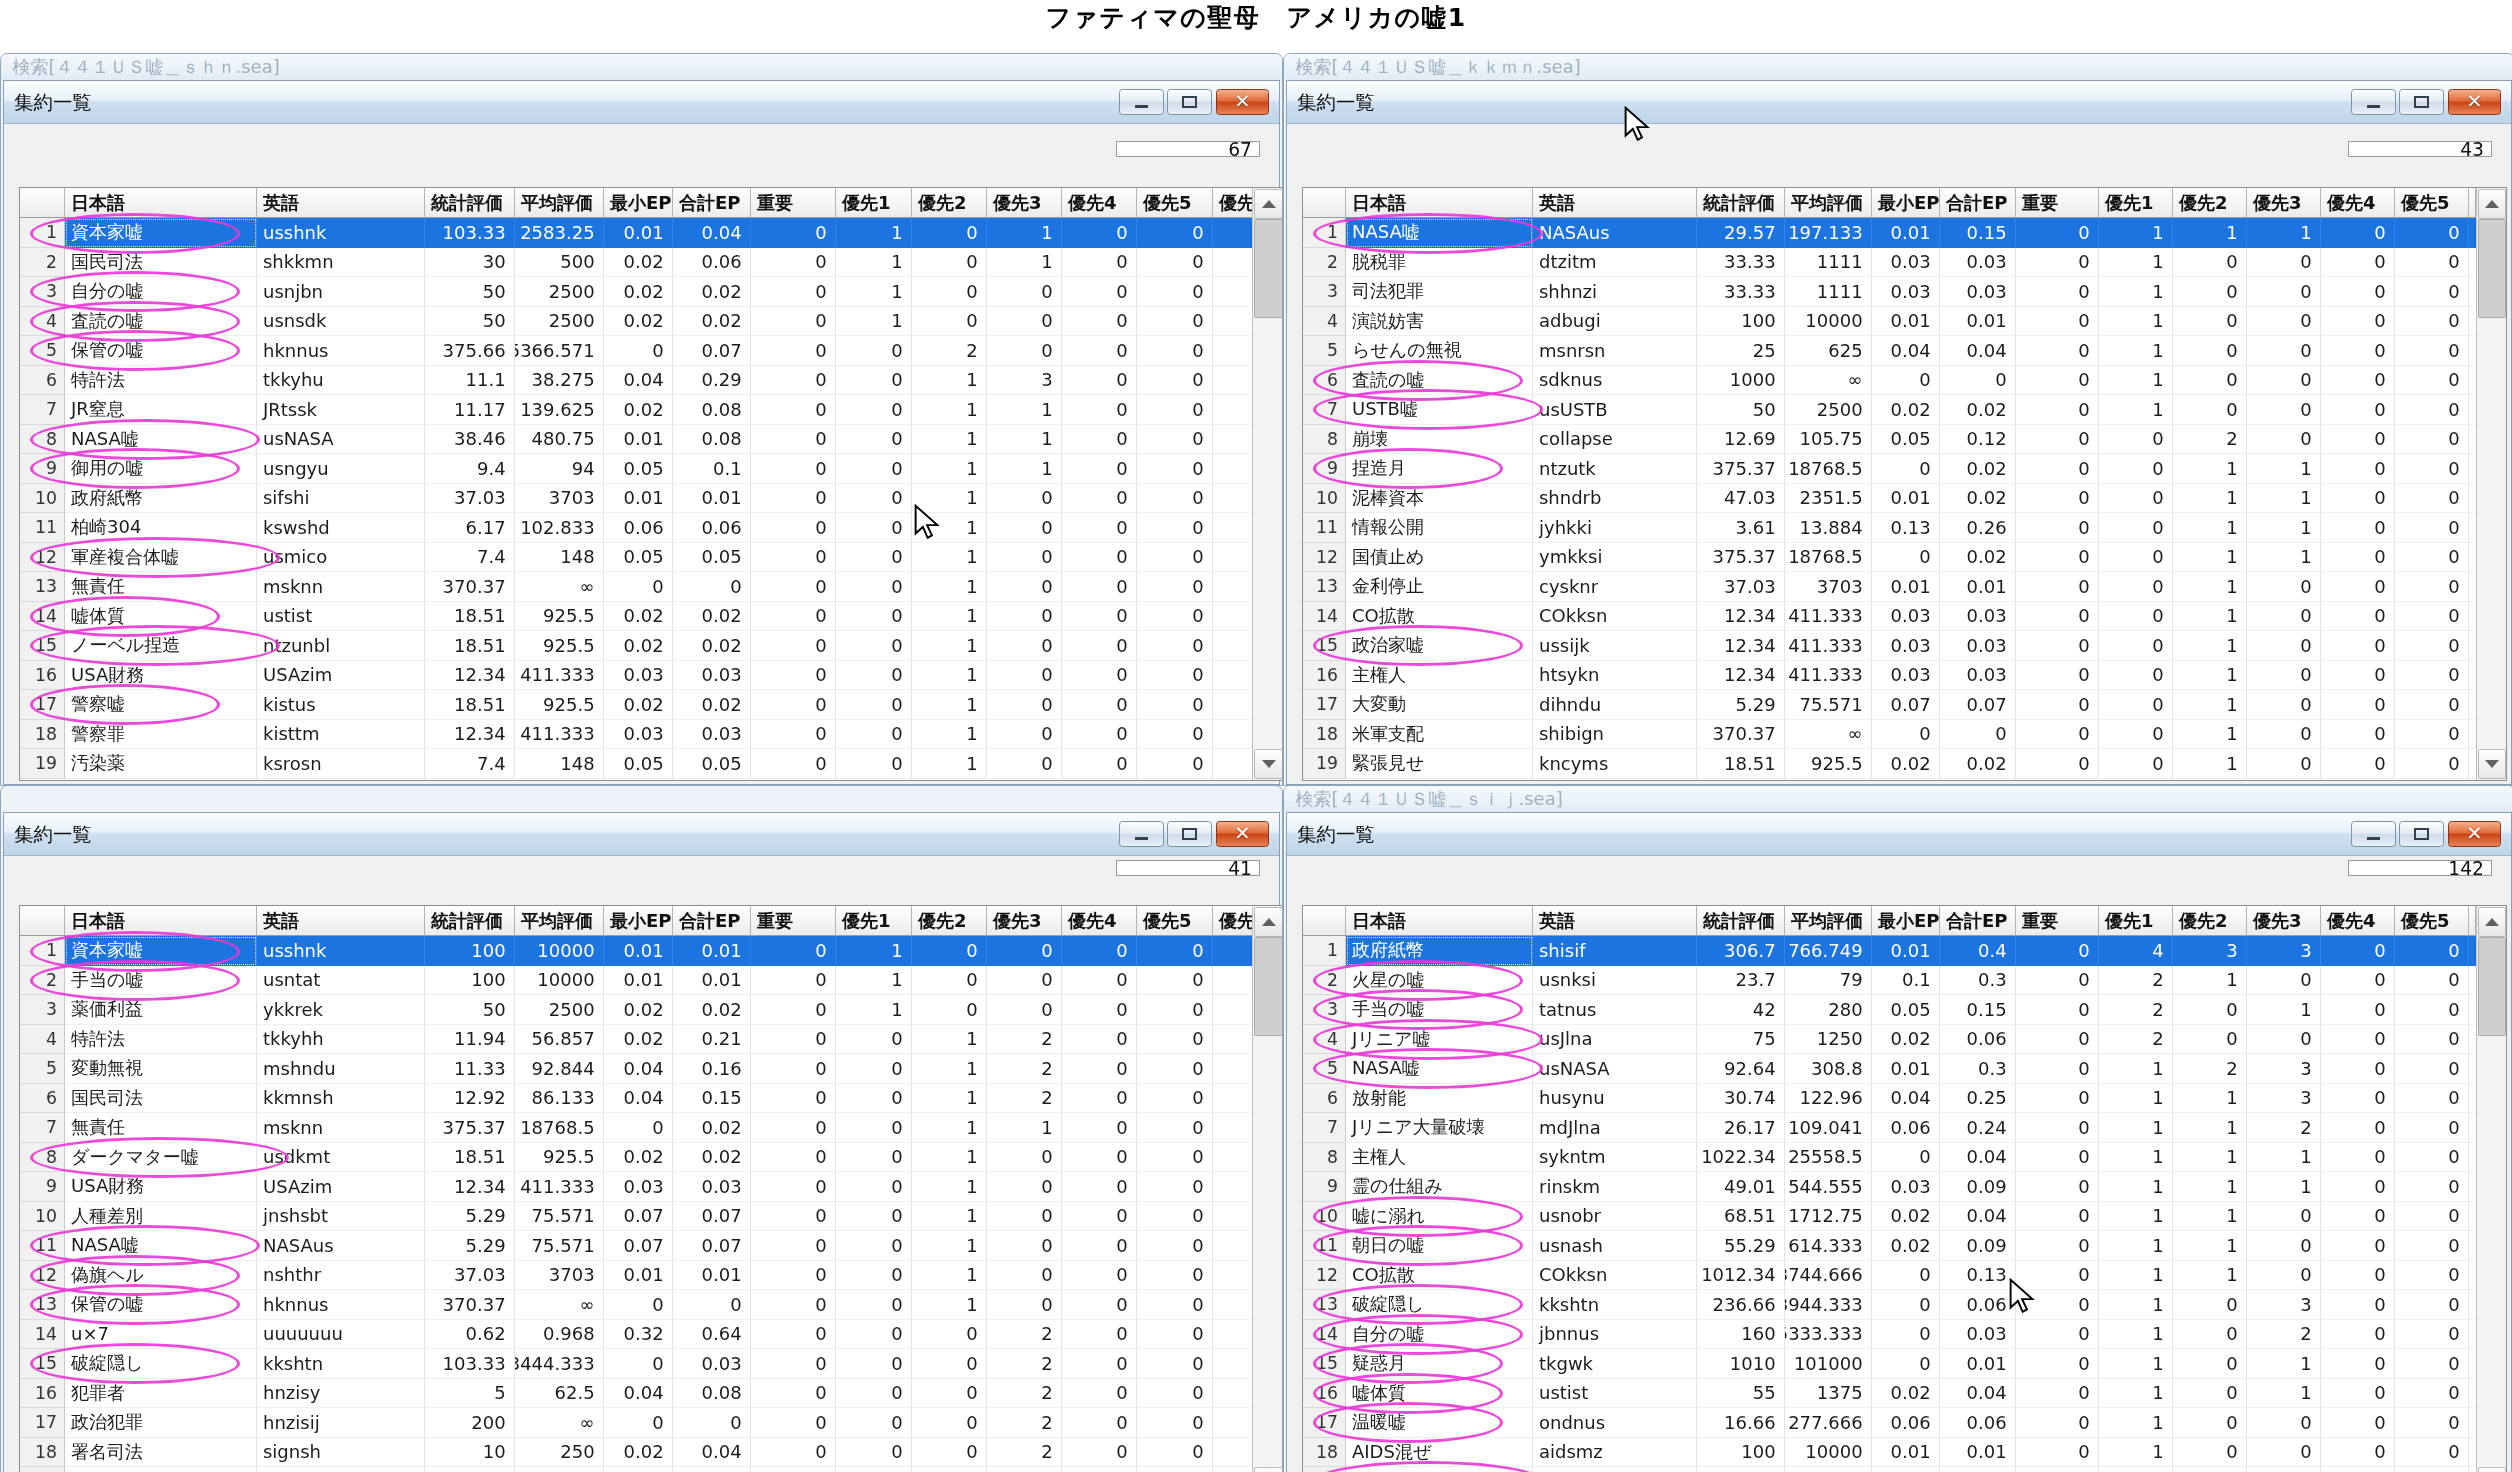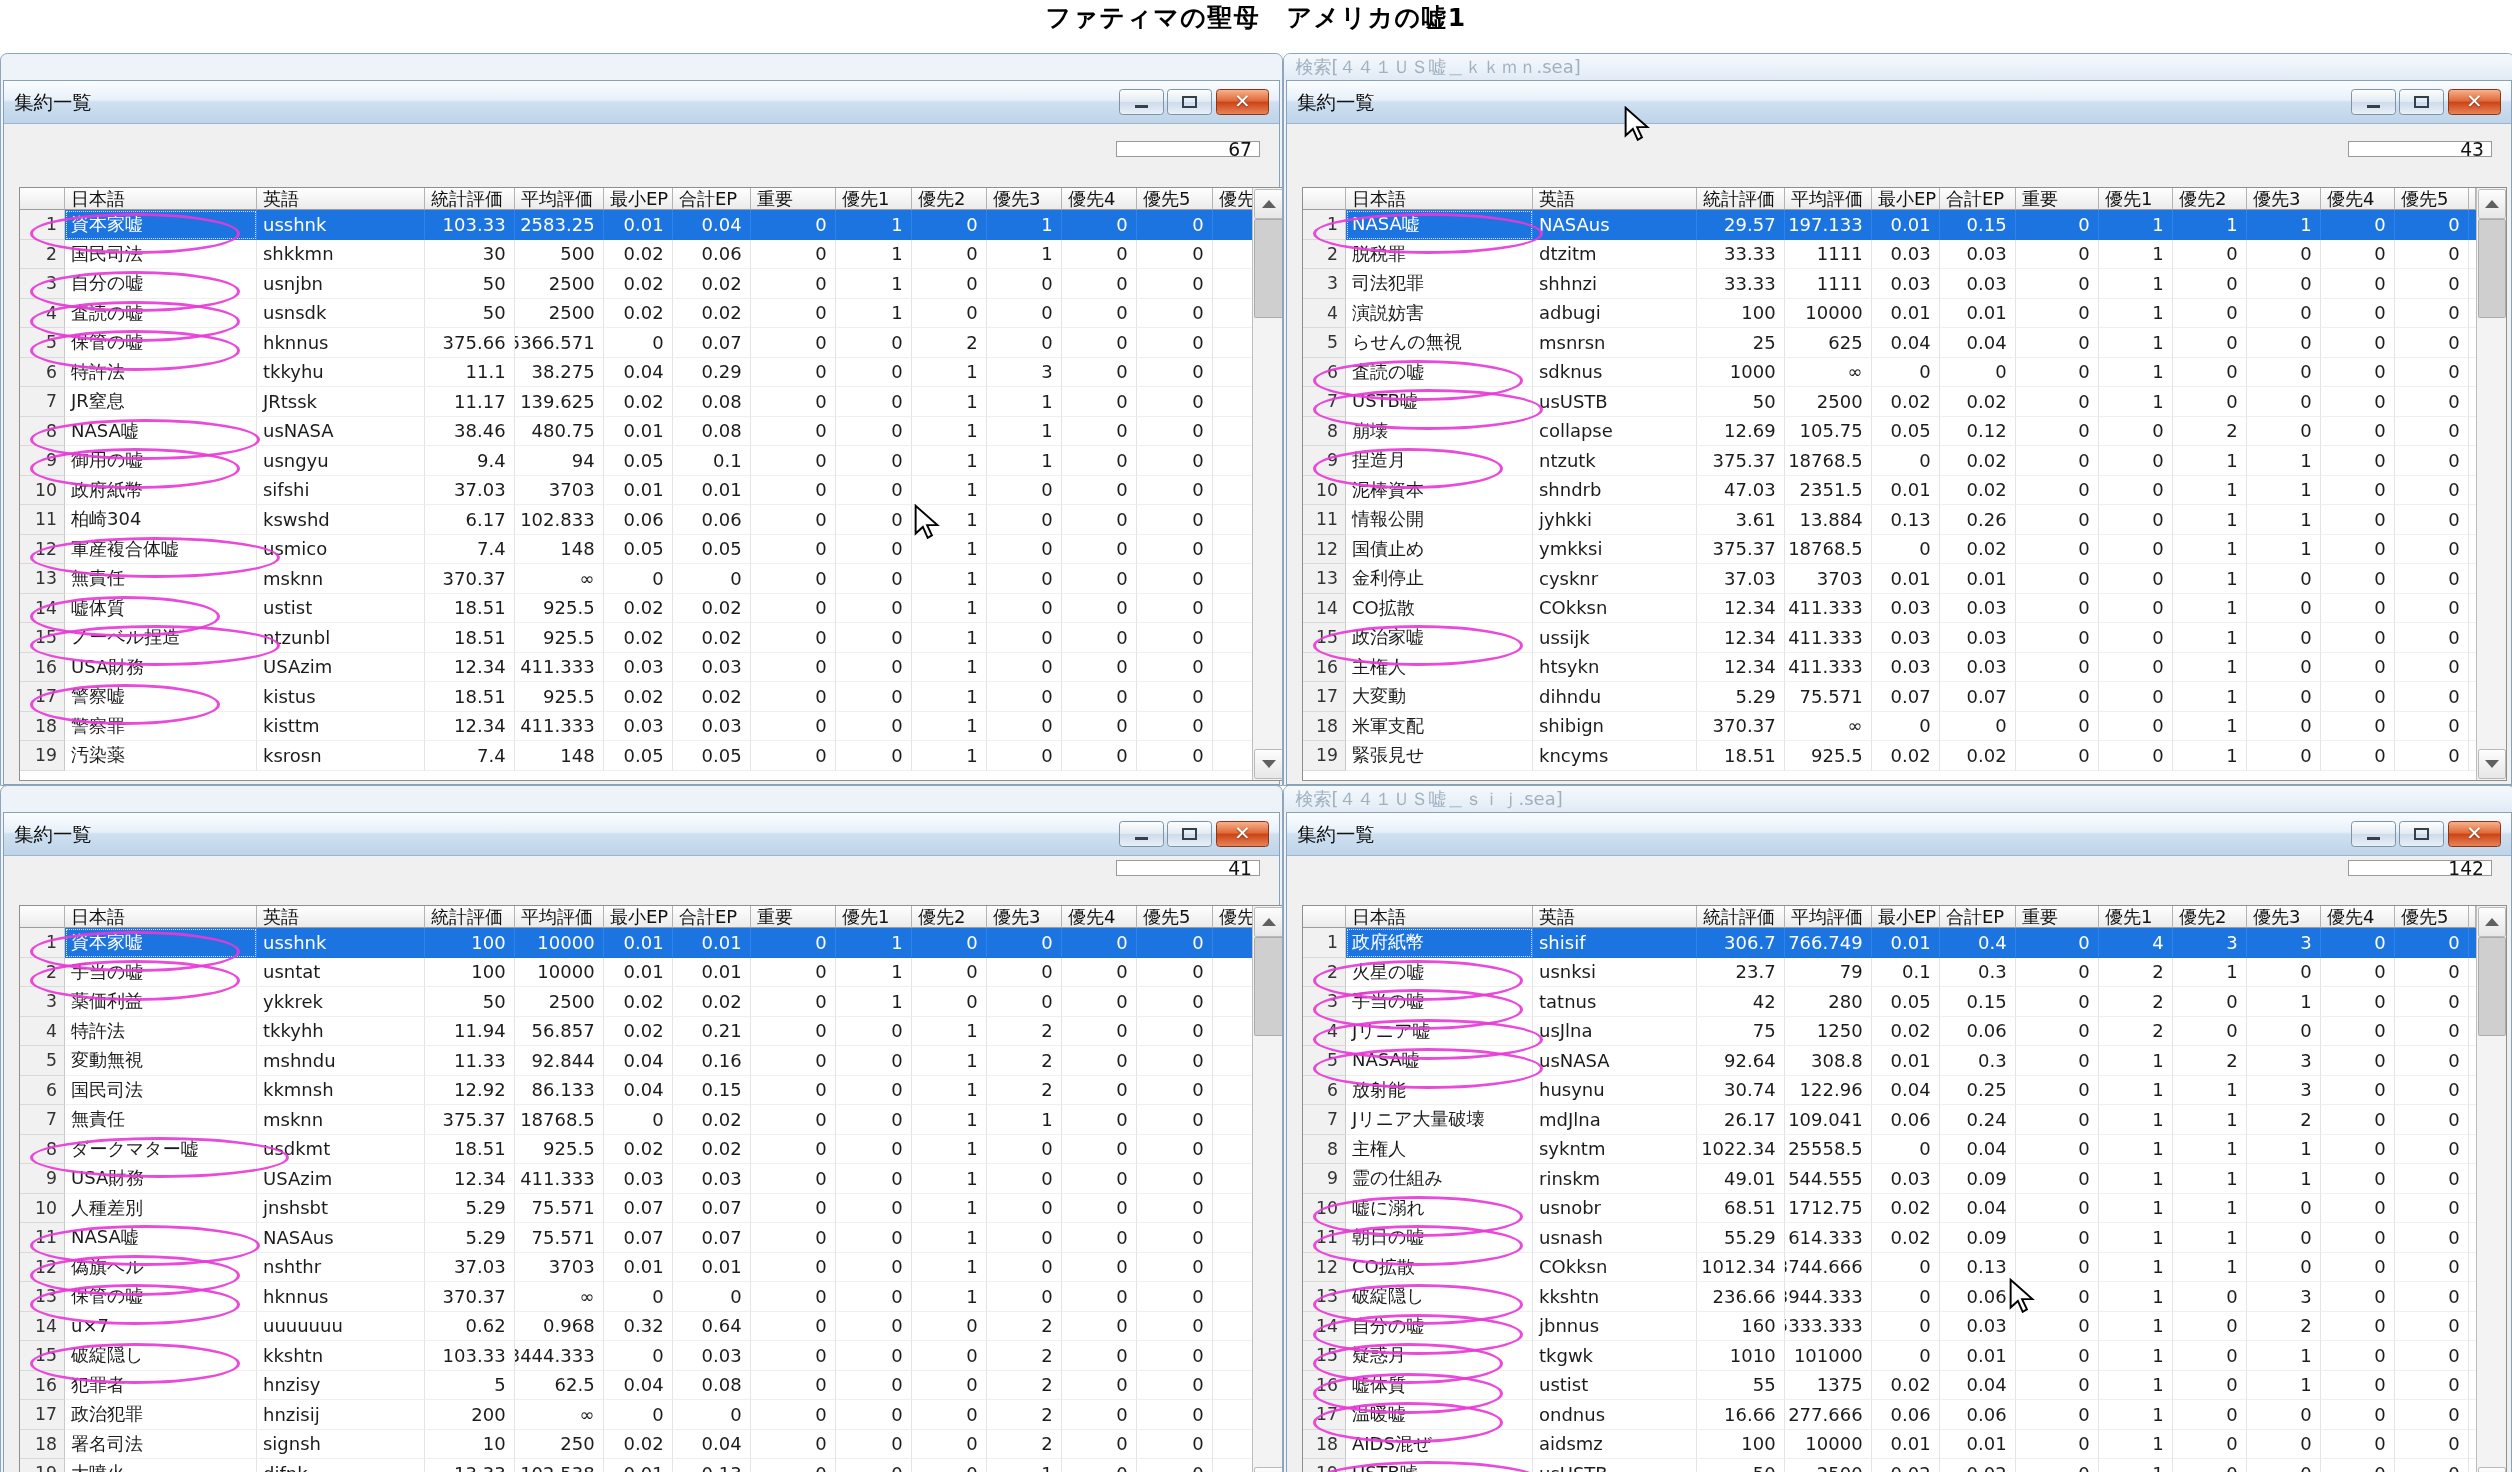--- a/index.html
+++ b/index.html
@@ -66,21 +66,21 @@
   .grid-clip{position:relative;overflow:hidden;height:592px;}
   .side-l .grid-clip{width:1232px;}
   .side-r .grid-clip{width:1173px;}
   .thead,.trow{display:grid;}
   .side-l .thead,.side-l .trow{
     grid-template-columns:45px 192px 168px 90px 89px 69px 78px 85px 76px 75px 75px 75px 76px 40px;
   }
   .side-r .thead,.side-r .trow{
     grid-template-columns:43px 187px 164px 88px 87px 68px 76px 83px 74px 74px 74px 74px 74px 7.2px;
   }
-  .thead{height:22px;}
+  .thead{height:30px;font-weight:bold;}
   .trow{height:29.5px;}
   .th{
     background:linear-gradient(#ffffff,#ebebeb);border-right:0.7px solid #b3b3b3;border-bottom:0.7px solid #9c9c9c;
     font-size:18px;color:#111;display:flex;align-items:center;padding-left:5.8px;
     white-space:nowrap;overflow:hidden;box-sizing:border-box;
   }
   .td{
     font-size:18px;color:#1c1c1c;background:#fff;display:flex;align-items:center;
     border-right:0.7px solid #e4e4e4;border-bottom:0.7px solid #efefef;
     white-space:nowrap;overflow:hidden;box-sizing:border-box;
@@ -114,20 +114,23 @@
   .arr-down{width:0;height:0;border-left:7.2px solid transparent;border-right:7.2px solid transparent;border-top:8.6px solid #606060;}
   
   .cursor{position:absolute;width:29px;height:35px;pointer-events:none;z-index:60;}
 </style>
 </head>
 <body>
 
 <div class="page-title">ファティマの聖母　アメリカの嘘1</div>
 
 <div class="win q-tl pos-top side-l">
+  <div class="outer-bar">
+    <span>検索[４４１ＵＳ嘘＿ｓｈｎ.sea]</span>
+  </div>
   <div class="inner">
     <div class="inner-bar">
       <span class="caption">集約一覧</span>
       <span class="btns">
         <span class="btn">
             <span class="glyph-min"></span>
           </span>
         <span class="btn">
             <span class="glyph-max"></span>
           </span>

